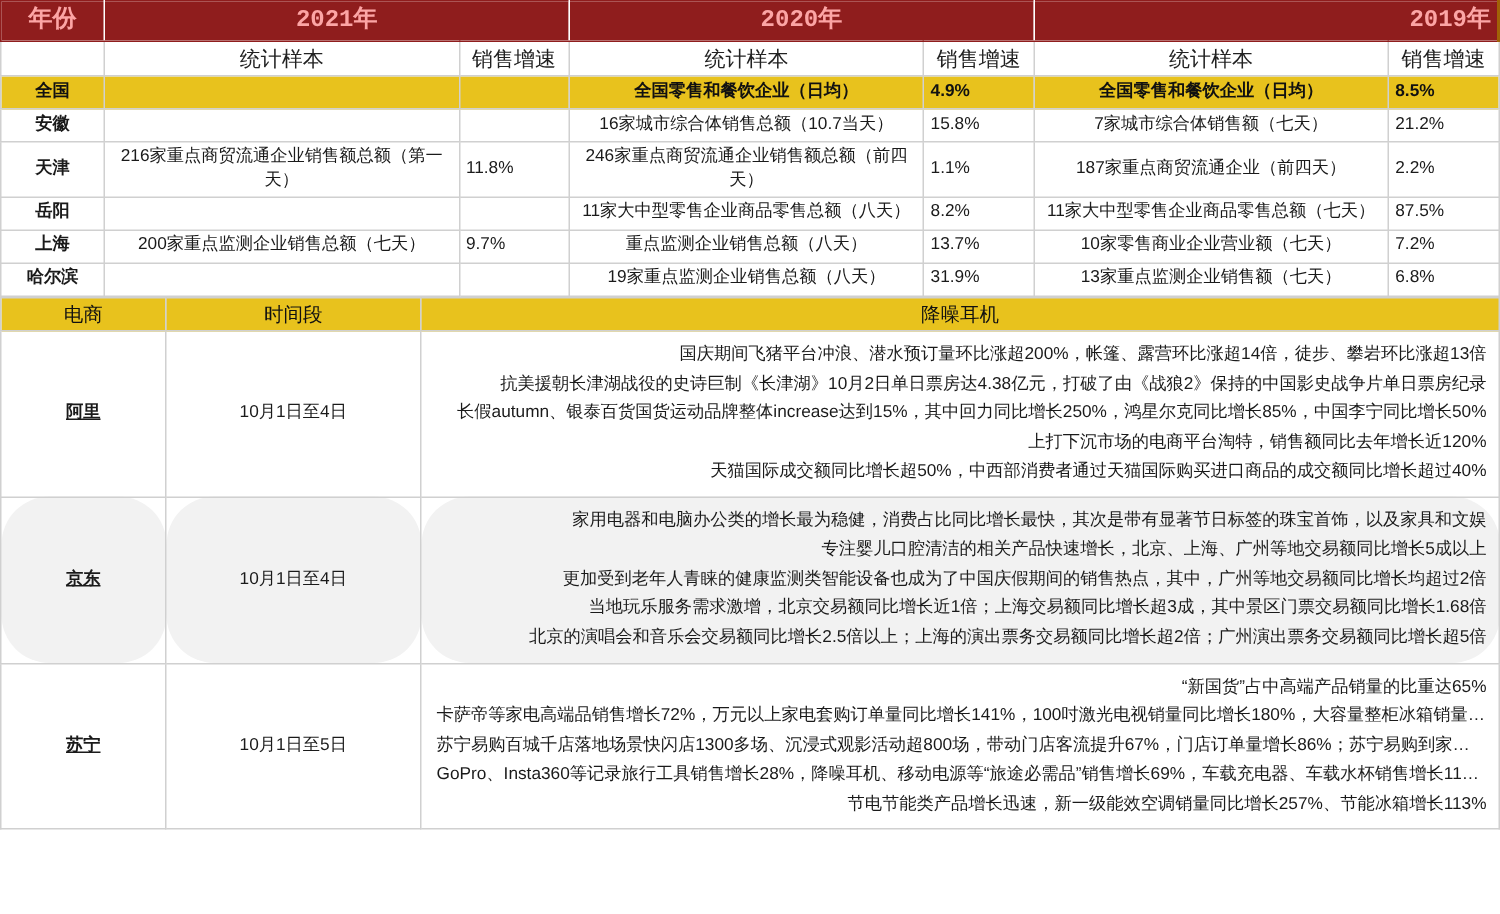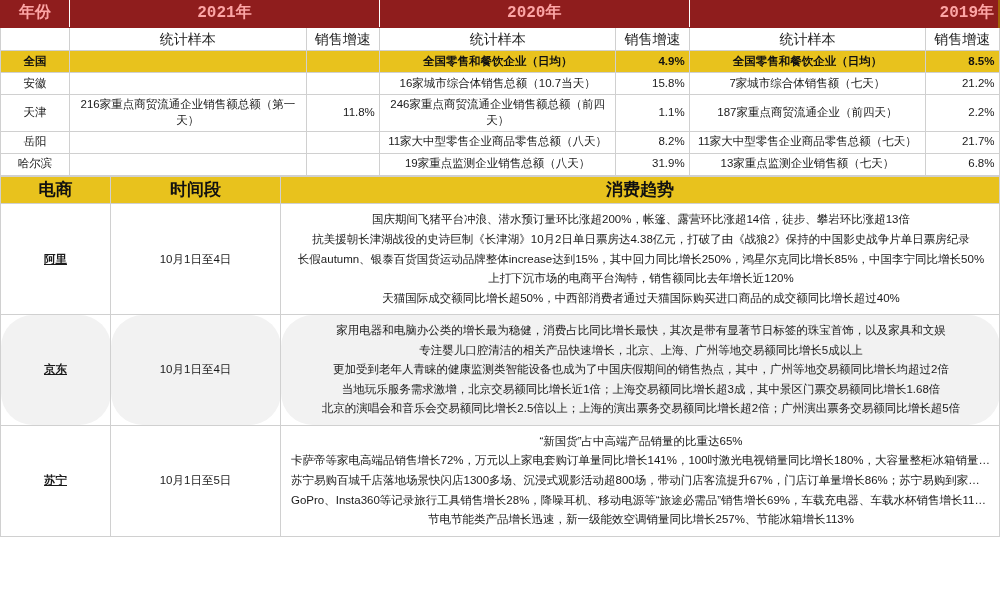--- a/index.html
+++ b/index.html
@@ -54,38 +54,38 @@
   }
   
   .gold td {
     background: #e8c21d;
     font-weight: bold;
     color: #111;
     height: 22px;
   }
   .row td { height: 22px; }
   .rowname {
-    font-weight: normal;
+    font-weight: bold;
     text-align: center;
   }
-  .num { text-align: right; }
+  .num { text-align: left; }
   
   .hdr2 td {
     background: #e8c21d;
-    font-weight: bold;
+    font-weight: normal;
     color: #111;
     height: 21px;
-    font-size: 17px;
+    font-size: 13px;
   }
   .ec td {
     vertical-align: middle;
     font-size: 11.5px;
   }
   .ec .bullets {
-    text-align: center;
+    text-align: right;
     padding: 6px 8px 6px 10px;
     line-height: 1.7;
   }
   .ec .bullets div { white-space: nowrap; overflow: hidden; text-overflow: ellipsis; }
   .ec .name { font-weight: bold; text-decoration: underline; }
   .shade td { background: #f2f2f2; border-radius: 32px; }
   .w-name { width: 66px; }
   .w-sample { width: 226px; }
   .w-growth { width: 70px; }
   .w-ecname { width: 110px; }
@@ -150,21 +150,30 @@
         <td>187家重点商贸流通企业（前四天）</td>
         <td class="num">2.2%</td>
       </tr>
       <tr class="row">
         <td class="rowname">岳阳</td>
         <td></td>
         <td class="num"></td>
         <td>11家大中型零售企业商品零售总额（八天）</td>
         <td class="num">8.2%</td>
         <td>11家大中型零售企业商品零售总额（七天）</td>
-        <td class="num">21.7%</td>
+        <td class="num">87.5%</td>
+      </tr>
+      <tr class="row">
+        <td class="rowname">上海</td>
+        <td>200家重点监测企业销售总额（七天）</td>
+        <td class="num">9.7%</td>
+        <td>重点监测企业销售总额（八天）</td>
+        <td class="num">13.7%</td>
+        <td>10家零售商业企业营业额（七天）</td>
+        <td class="num">7.2%</td>
       </tr>
       <tr class="row">
         <td class="rowname">哈尔滨</td>
         <td></td>
         <td class="num"></td>
         <td>19家重点监测企业销售总额（八天）</td>
         <td class="num">31.9%</td>
         <td>13家重点监测企业销售额（七天）</td>
         <td class="num">6.8%</td>
       </tr>
@@ -174,21 +183,21 @@
   <table>
     <colgroup>
       <col class="w-ecname">
         <col class="w-period">
         <col>
     </colgroup>
     <tbody>
       <tr class="hdr2">
         <td>电商</td>
         <td>时间段</td>
-        <td>消费趋势</td>
+        <td>降噪耳机</td>
       </tr>
 
       <tr class="ec">
         <td class="name">阿里</td>
         <td>10月1日至4日</td>
         <td class="bullets">
           <div>国庆期间飞猪平台冲浪、潜水预订量环比涨超200%，帐篷、露营环比涨超14倍，徒步、攀岩环比涨超13倍</div>
           <div>抗美援朝长津湖战役的史诗巨制《长津湖》10月2日单日票房达4.38亿元，打破了由《战狼2》保持的中国影史战争片单日票房纪录</div>
           <div>长假autumn、银泰百货国货运动品牌整体increase达到15%，其中回力同比增长250%，鸿星尔克同比增长85%，中国李宁同比增长50%</div>
           <div>上打下沉市场的电商平台淘特，销售额同比去年增长近120%</div>

